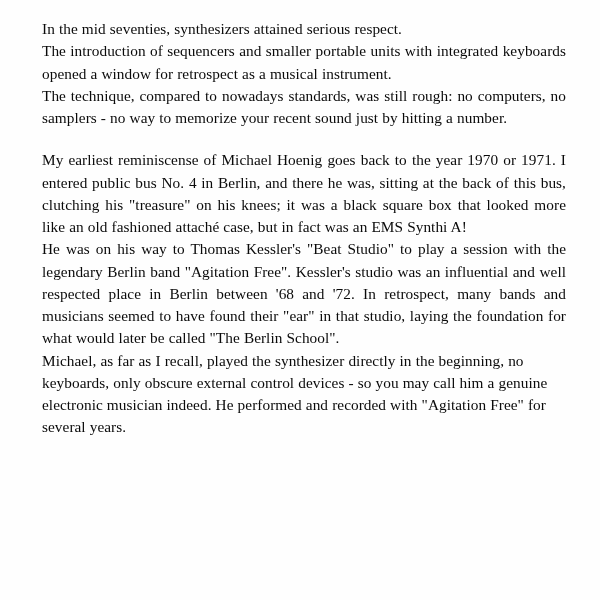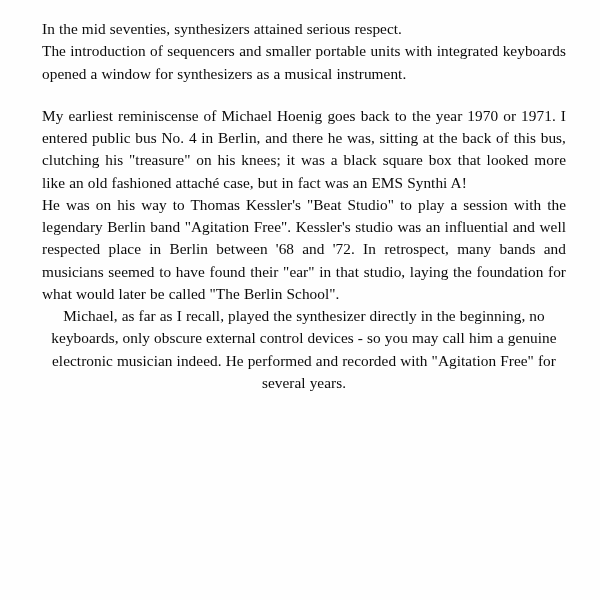--- a/index.html
+++ b/index.html
@@ -30,31 +30,32 @@
     line-height: 1.455;
     text-align: justify;
     text-justify: inter-word;
     letter-spacing: 0.05px;
     word-spacing: 0.2px;
   }
   .spacer {
     height: 20px;
   }
   .para-last {
-    text-align: center;
+    text-align: left;
   }
 </style>
 </head>
 <body>
 
 <div class="page">
 
   <div class="block">
     <p class="para">In the mid seventies, synthesizers attained serious respect.</p>
-    <p class="para">The introduction of sequencers and smaller portable units with integrated keyboards opened a window for synthesizers as a musical instrument.</p>
+    <p class="para">The introduction of sequencers and smaller portable units with integrated keyboards opened a window for retrospect as a musical instrument.</p>
+    <p class="para">The technique, compared to nowadays standards, was still rough: no computers, no samplers - no way to memorize your recent sound just by hitting a number.</p>
   </div>
 
   <div class="spacer"></div>
 
   <div class="block">
     <p class="para">My earliest reminiscense of Michael Hoenig goes back to the year 1970 or 1971. I entered public bus No. 4 in Berlin, and there he was, sitting at the back of this bus, clutching his "treasure" on his knees; it was a black square box that looked more like an old fashioned attaché case, but in fact was an EMS Synthi A!</p>
     <p class="para">He was on his way to Thomas Kessler's "Beat Studio" to play a session with the legendary Berlin band "Agitation Free". Kessler's studio was an influential and well respected place in Berlin between '68 and '72. In retrospect, many bands and musicians seemed to have found their "ear" in that studio, laying the foundation for what would later be called "The Berlin School".</p>
     <p class="para para-last">Michael, as far as I recall, played the synthesizer directly in the beginning, no keyboards, only obscure external control devices - so you may call him a genuine electronic musician indeed. He performed and recorded with "Agitation Free" for several years.</p>
   </div>
 

